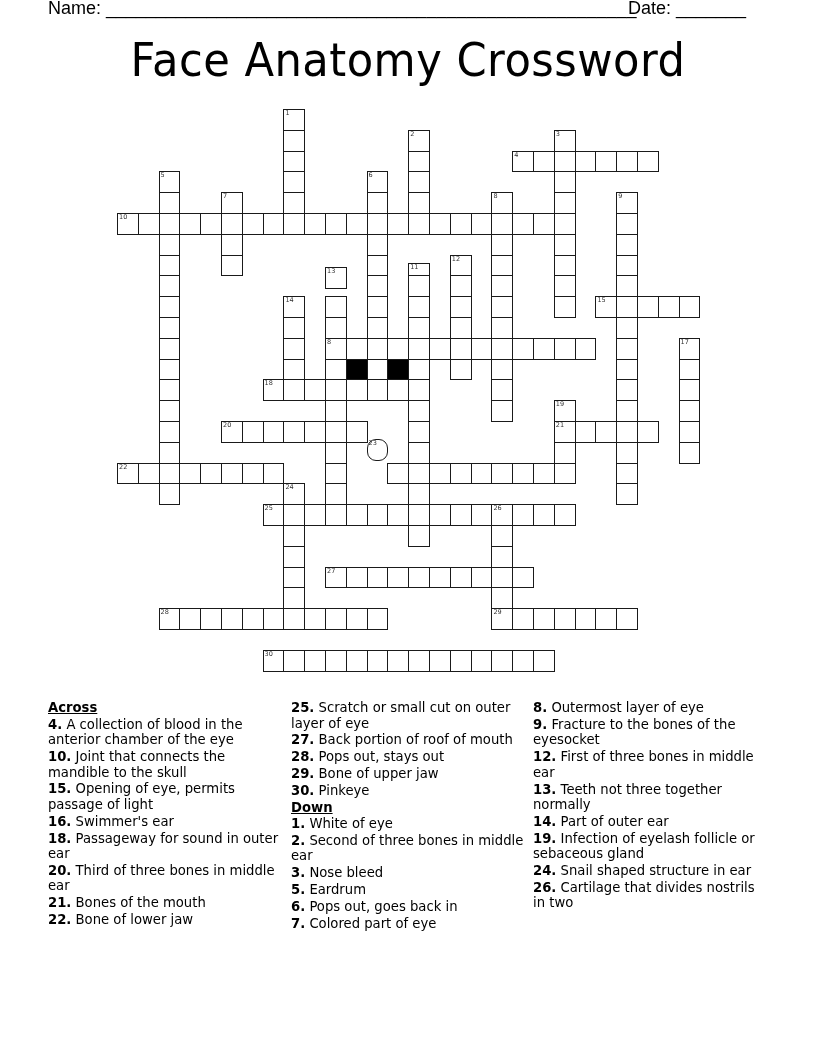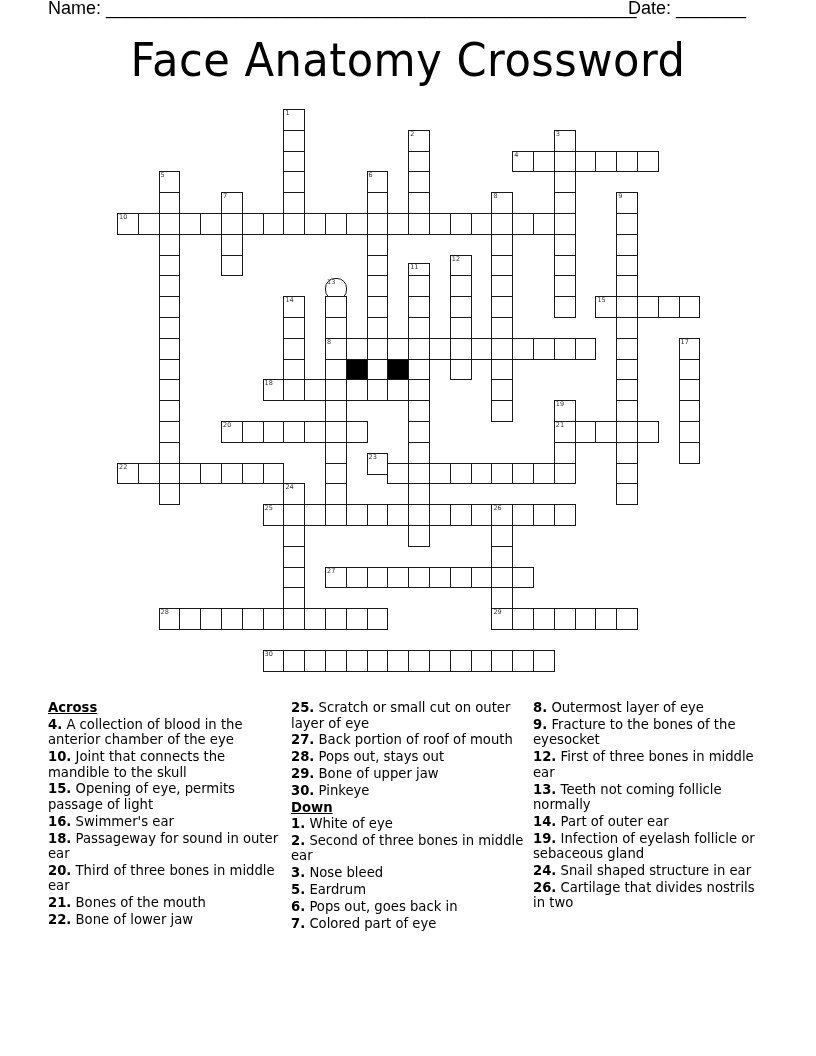--- a/index.html
+++ b/index.html
@@ -161,21 +161,21 @@
     <div class="cell" style="left: 408.2px; top: 504.2px;"></div>
     <div class="cell" style="left: 408.2px; top: 525px;"></div>
     <div class="cell" style="left: 449.8px; top: 254.6px;">
       <span class="num">12</span>
     </div>
     <div class="cell" style="left: 449.8px; top: 275.4px;"></div>
     <div class="cell" style="left: 449.8px; top: 296.2px;"></div>
     <div class="cell" style="left: 449.8px; top: 317px;"></div>
     <div class="cell" style="left: 449.8px; top: 337.8px;"></div>
     <div class="cell" style="left: 449.8px; top: 358.6px;"></div>
-    <div class="cell" style="left: 325px; top: 278px; border-radius: 10px;">
+    <div class="cell" style="left: 325px; top: 267px;">
       <span class="num">13</span>
     </div>
     <div class="cell" style="left: 325px; top: 296.2px;"></div>
     <div class="cell" style="left: 325px; top: 317px;"></div>
     <div class="cell" style="left: 325px; top: 337.8px;">
       <span class="num">8</span>
     </div>
     <div class="cell" style="left: 325px; top: 358.6px;"></div>
     <div class="cell" style="left: 325px; top: 379.4px;"></div>
     <div class="cell" style="left: 325px; top: 400.2px;"></div>
@@ -240,21 +240,21 @@
     <div class="cell" style="left: 637px; top: 421px;"></div>
     <div class="cell" style="left: 117px; top: 462.6px;">
       <span class="num">22</span>
     </div>
     <div class="cell" style="left: 137.8px; top: 462.6px;"></div>
     <div class="cell" style="left: 179.4px; top: 462.6px;"></div>
     <div class="cell" style="left: 200.2px; top: 462.6px;"></div>
     <div class="cell" style="left: 221px; top: 462.6px;"></div>
     <div class="cell" style="left: 241.8px; top: 462.6px;"></div>
     <div class="cell" style="left: 262.6px; top: 462.6px;"></div>
-    <div class="cell" style="left: 366.6px; top: 453px;">
+    <div class="cell" style="left: 366.6px; top: 439px; border-radius: 9px;">
       <span class="num">23</span>
     </div>
     <div class="cell" style="left: 387.4px; top: 462.6px;"></div>
     <div class="cell" style="left: 429px; top: 462.6px;"></div>
     <div class="cell" style="left: 449.8px; top: 462.6px;"></div>
     <div class="cell" style="left: 470.6px; top: 462.6px;"></div>
     <div class="cell" style="left: 491.4px; top: 462.6px;"></div>
     <div class="cell" style="left: 512.2px; top: 462.6px;"></div>
     <div class="cell" style="left: 533px; top: 462.6px;"></div>
     <div class="cell" style="left: 283.4px; top: 483.4px;">
@@ -361,19 +361,19 @@
       <div class="clue"><b>2.</b><span> Second of three bones in middle ear</span></div>
       <div class="clue"><b>3.</b><span> Nose bleed</span></div>
       <div class="clue"><b>5.</b><span> Eardrum</span></div>
       <div class="clue"><b>6.</b><span> Pops out, goes back in</span></div>
       <div class="clue"><b>7.</b><span> Colored part of eye</span></div>
     </div>
   <div class="col" id="clue-col-3" style="left:533px;">
       <div class="clue"><b>8.</b><span> Outermost layer of eye</span></div>
       <div class="clue"><b>9.</b><span> Fracture to the bones of the eyesocket</span></div>
       <div class="clue"><b>12.</b><span> First of three bones in middle ear</span></div>
-      <div class="clue"><b>13.</b><span> Teeth not coming follicle normally</span></div>
+      <div class="clue"><b>13.</b><span> Teeth not three together normally</span></div>
       <div class="clue"><b>14.</b><span> Part of outer ear</span></div>
       <div class="clue"><b>19.</b><span> Infection of eyelash follicle or sebaceous gland</span></div>
       <div class="clue"><b>24.</b><span> Snail shaped structure in ear</span></div>
       <div class="clue"><b>26.</b><span> Cartilage that divides nostrils in two</span></div>
     </div>
 </div>
 
 </body></html>

